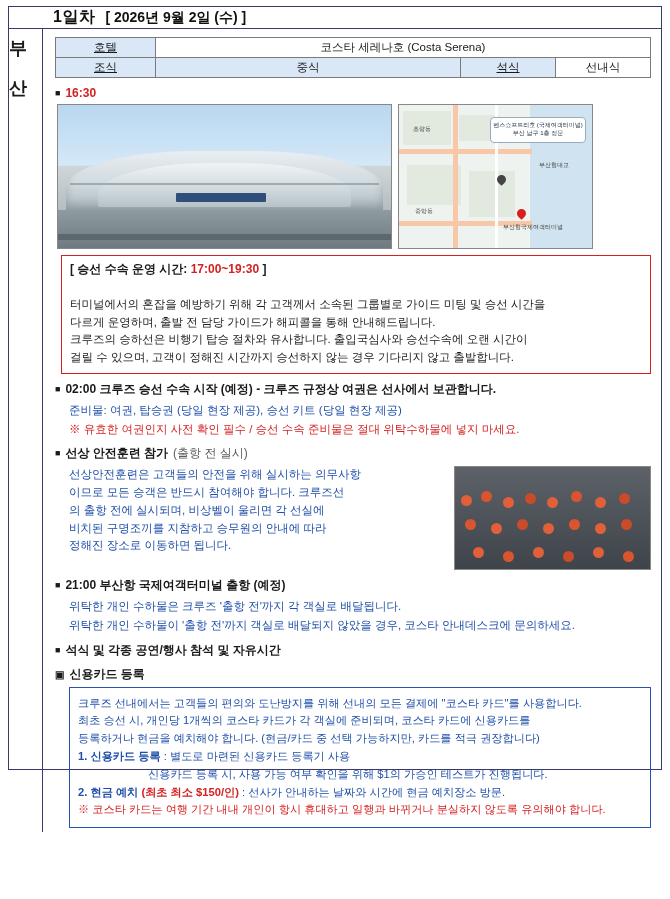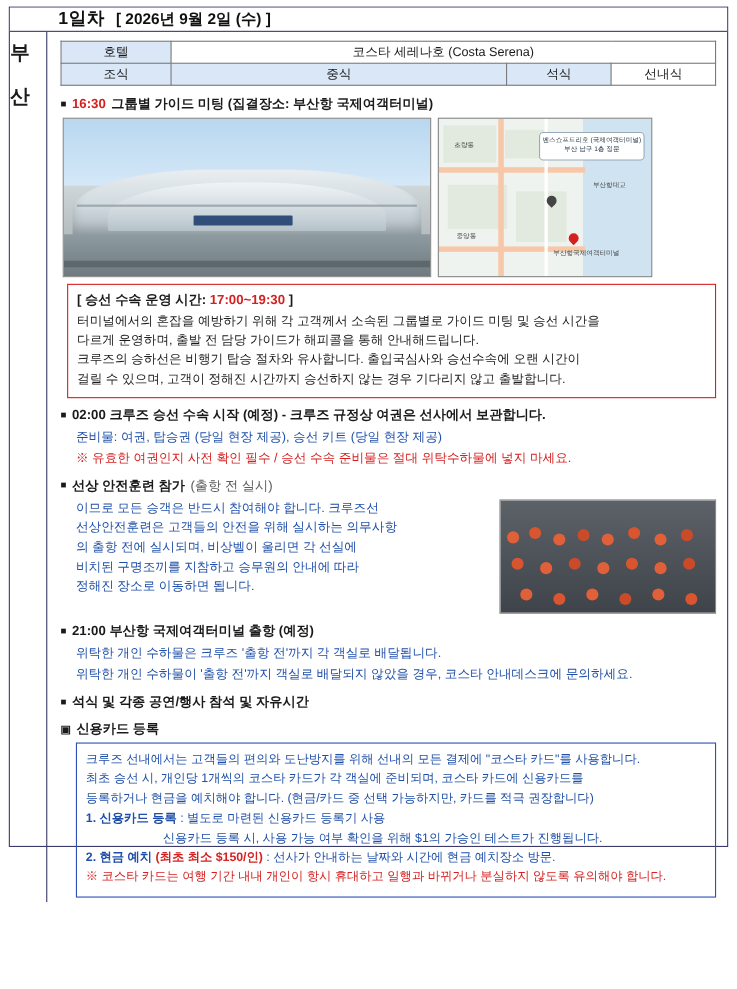--- a/index.html
+++ b/index.html
@@ -72,21 +72,21 @@
     border-collapse: collapse;
     margin-bottom: 8px;
   }
   table.meal td {
     border: 1px solid #7a7a7a;
     height: 20px;
     text-align: center;
     font-size: 11.5px;
     padding: 1px 2px;
   }
-  td.lbl { background: #d9e7f7; width: 100px; font-weight: normal; }
+  td.lbl { background: #d9e7f7; width: 100px; font-weight: normal; text-decoration: underline; }
   td.lbl-b { background: #d9e7f7; width: 125px; }
   td.plain { background: #ffffff; }
   
   .bullet {
     margin: 7px 0 4px 0;
     font-size: 12px;
     font-weight: bold;
     display: flex;
     align-items: baseline;
   }
@@ -156,21 +156,21 @@
     position:absolute; width:9px; height:9px; border-radius:50% 50% 50% 0;
     transform: rotate(-45deg); background:#444;
   }
   .m-pin.red { background:#d62020; }
   
   .note {
     border: 1.2px solid #d62020;
     padding: 5px 8px 6px 8px;
     margin: 4px 0 4px 6px;
   }
-  .note-title { font-weight: bold; font-size: 12px; margin-bottom: 3px; }
+  .note-title { font-weight: bold; font-size: 12px; margin-bottom: 18px; }
   .note p { margin: 1px 0; font-size: 11.5px; line-height: 1.45; }
   
   .safety { display: flex; gap: 8px; align-items: flex-start; margin-left: 14px;}
   .safety-text { flex: 1; font-size: 11.5px; line-height: 1.55; color: #1f4fa8; text-align: justify;}
   .crowd {
     width: 197px; height: 104px; border: 1px solid #888;
     position: relative; overflow: hidden;
     background: linear-gradient(#5d6168 0%, #3f434a 100%);
   }
   .dot { position:absolute; width:11px; height:11px; border-radius:50%; }
@@ -216,21 +216,20 @@
             <td class="lbl-b" style="width:auto">중식</td>
             <td class="lbl" style="width:95px">석식</td>
             <td class="plain" style="width:95px">선내식</td>
           </tr>
         </tbody>
           </table>
 
         <div class="bullet">
           <span class="sq">■</span>
           <span class="red" style="margin-right:5px">16:30</span>
-          <span>그룹별 가이드 미팅 (집결장소: 부산항 국제여객터미널)</span>
         </div>
 
         <div class="imgrow">
           <div class="photo">
             <div class="bldg"></div>
             <div class="bldg2"></div>
             <div class="roofline"></div>
             <div class="sign"></div>
             <div class="ground"></div>
             <div class="road"></div>
@@ -277,22 +276,22 @@
         <div class="sub">준비물: 여권, 탑승권 (당일 현장 제공), 승선 키트 (당일 현장 제공)</div>
         <div class="sub-red">※ 유효한 여권인지 사전 확인 필수 / 승선 수속 준비물은 절대 위탁수하물에 넣지 마세요.</div>
 
         <div class="bullet">
           <span class="sq">■</span>
           <span>선상 안전훈련 참가</span>
           <span class="gray" style="margin-left:5px">(출항 전 실시)</span>
         </div>
         <div class="safety">
           <div class="safety-text">
+            <div>선상안전훈련은 고객들의 안전을 위해 실시하는 의무사항</div>
             <div>이므로 모든 승객은 반드시 참여해야 합니다. 크루즈선</div>
-            <div>선상안전훈련은 고객들의 안전을 위해 실시하는 의무사항</div>
             <div>의 출항 전에 실시되며, 비상벨이 울리면 각 선실에</div>
             <div>비치된 구명조끼를 지참하고 승무원의 안내에 따라</div>
             <div>정해진 장소로 이동하면 됩니다.</div>
           </div>
           <div class="crowd">
             <div class="dot" style="left:6px;top:28px;background:#e0603a"></div>
             <div class="dot" style="left:26px;top:24px;background:#d9552f"></div>
             <div class="dot" style="left:48px;top:30px;background:#e0603a"></div>
             <div class="dot" style="left:70px;top:26px;background:#c94b2a"></div>
             <div class="dot" style="left:92px;top:30px;background:#e0603a"></div>

